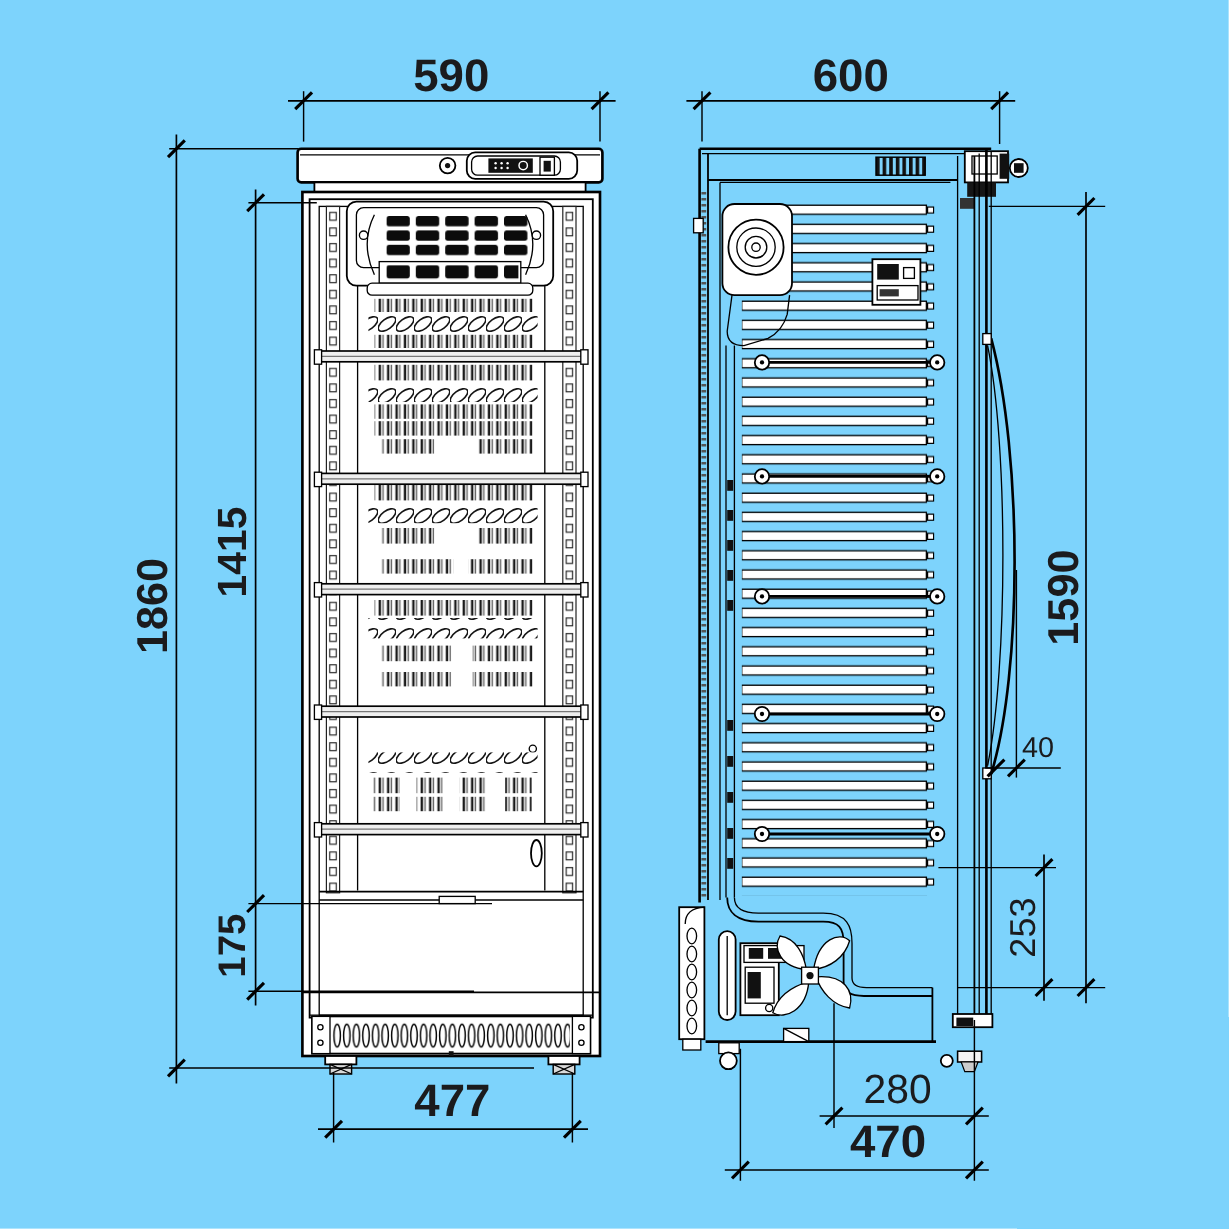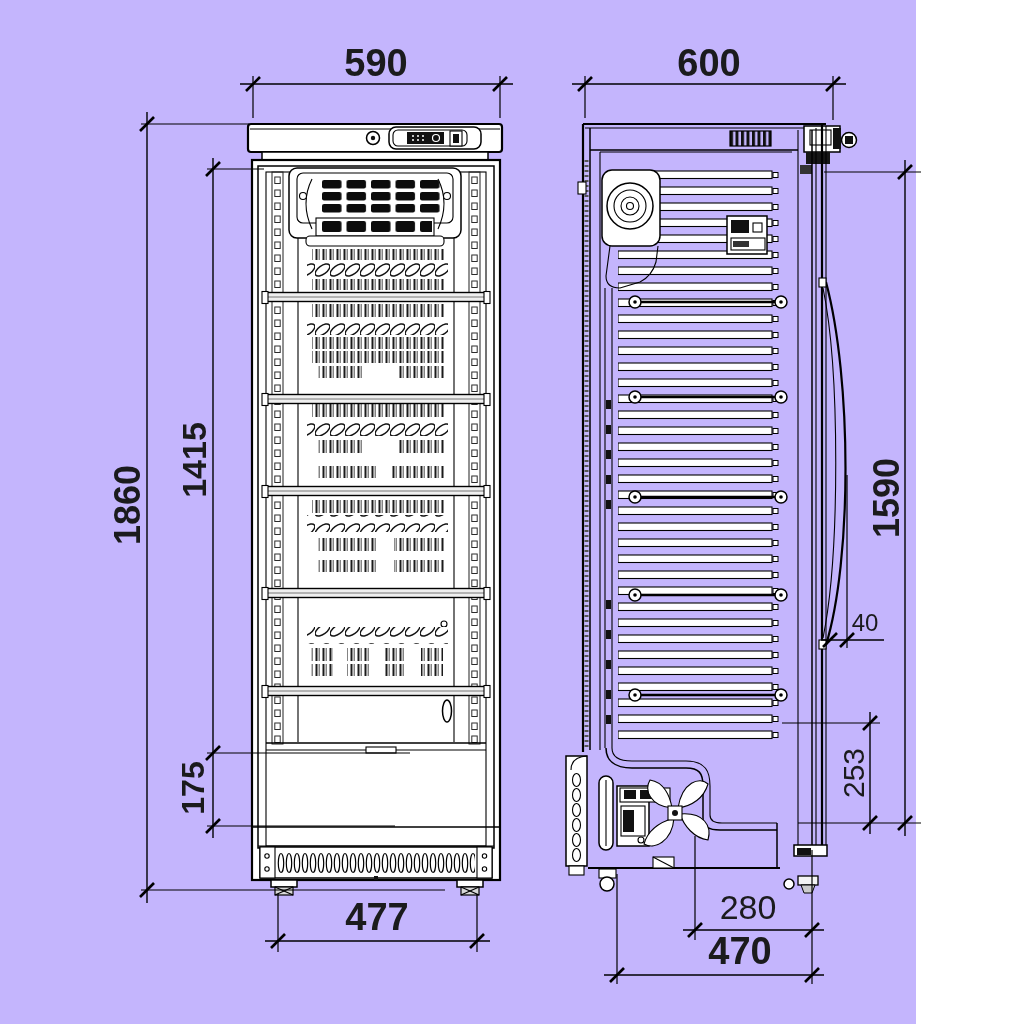--- a/index.html
+++ b/index.html
@@ -1,16 +1,16 @@
 <!DOCTYPE html>
 <html><head>
 <meta charset="utf-8">
 <style>
   html,body{margin:0;padding:0;background:#ffffff;}
-  .stage{width:916px;height:1024px;background:#c4b5fd;position:relative;font-family:"Liberation Sans",sans-serif;}
+  .stage{width:1024px;height:1024px;background:#7dd3fc;position:relative;font-family:"Liberation Sans",sans-serif;}
   svg{display:block;}
   svg text{fill:#1b1b1d;font-family:"Liberation Sans",sans-serif;}
   .dim-b{font-weight:bold;}
   .ln{stroke:#000;fill:none;}
   .thk{stroke-width:2.2;}
   .mid{stroke-width:1.5;}
   .thin{stroke-width:1.1;}
   .dim{stroke:#000;stroke-width:1.4;fill:none;}
   .ext{stroke:#000;stroke-width:1.2;fill:none;}
   .tick{stroke:#000;stroke-width:2.6;}

